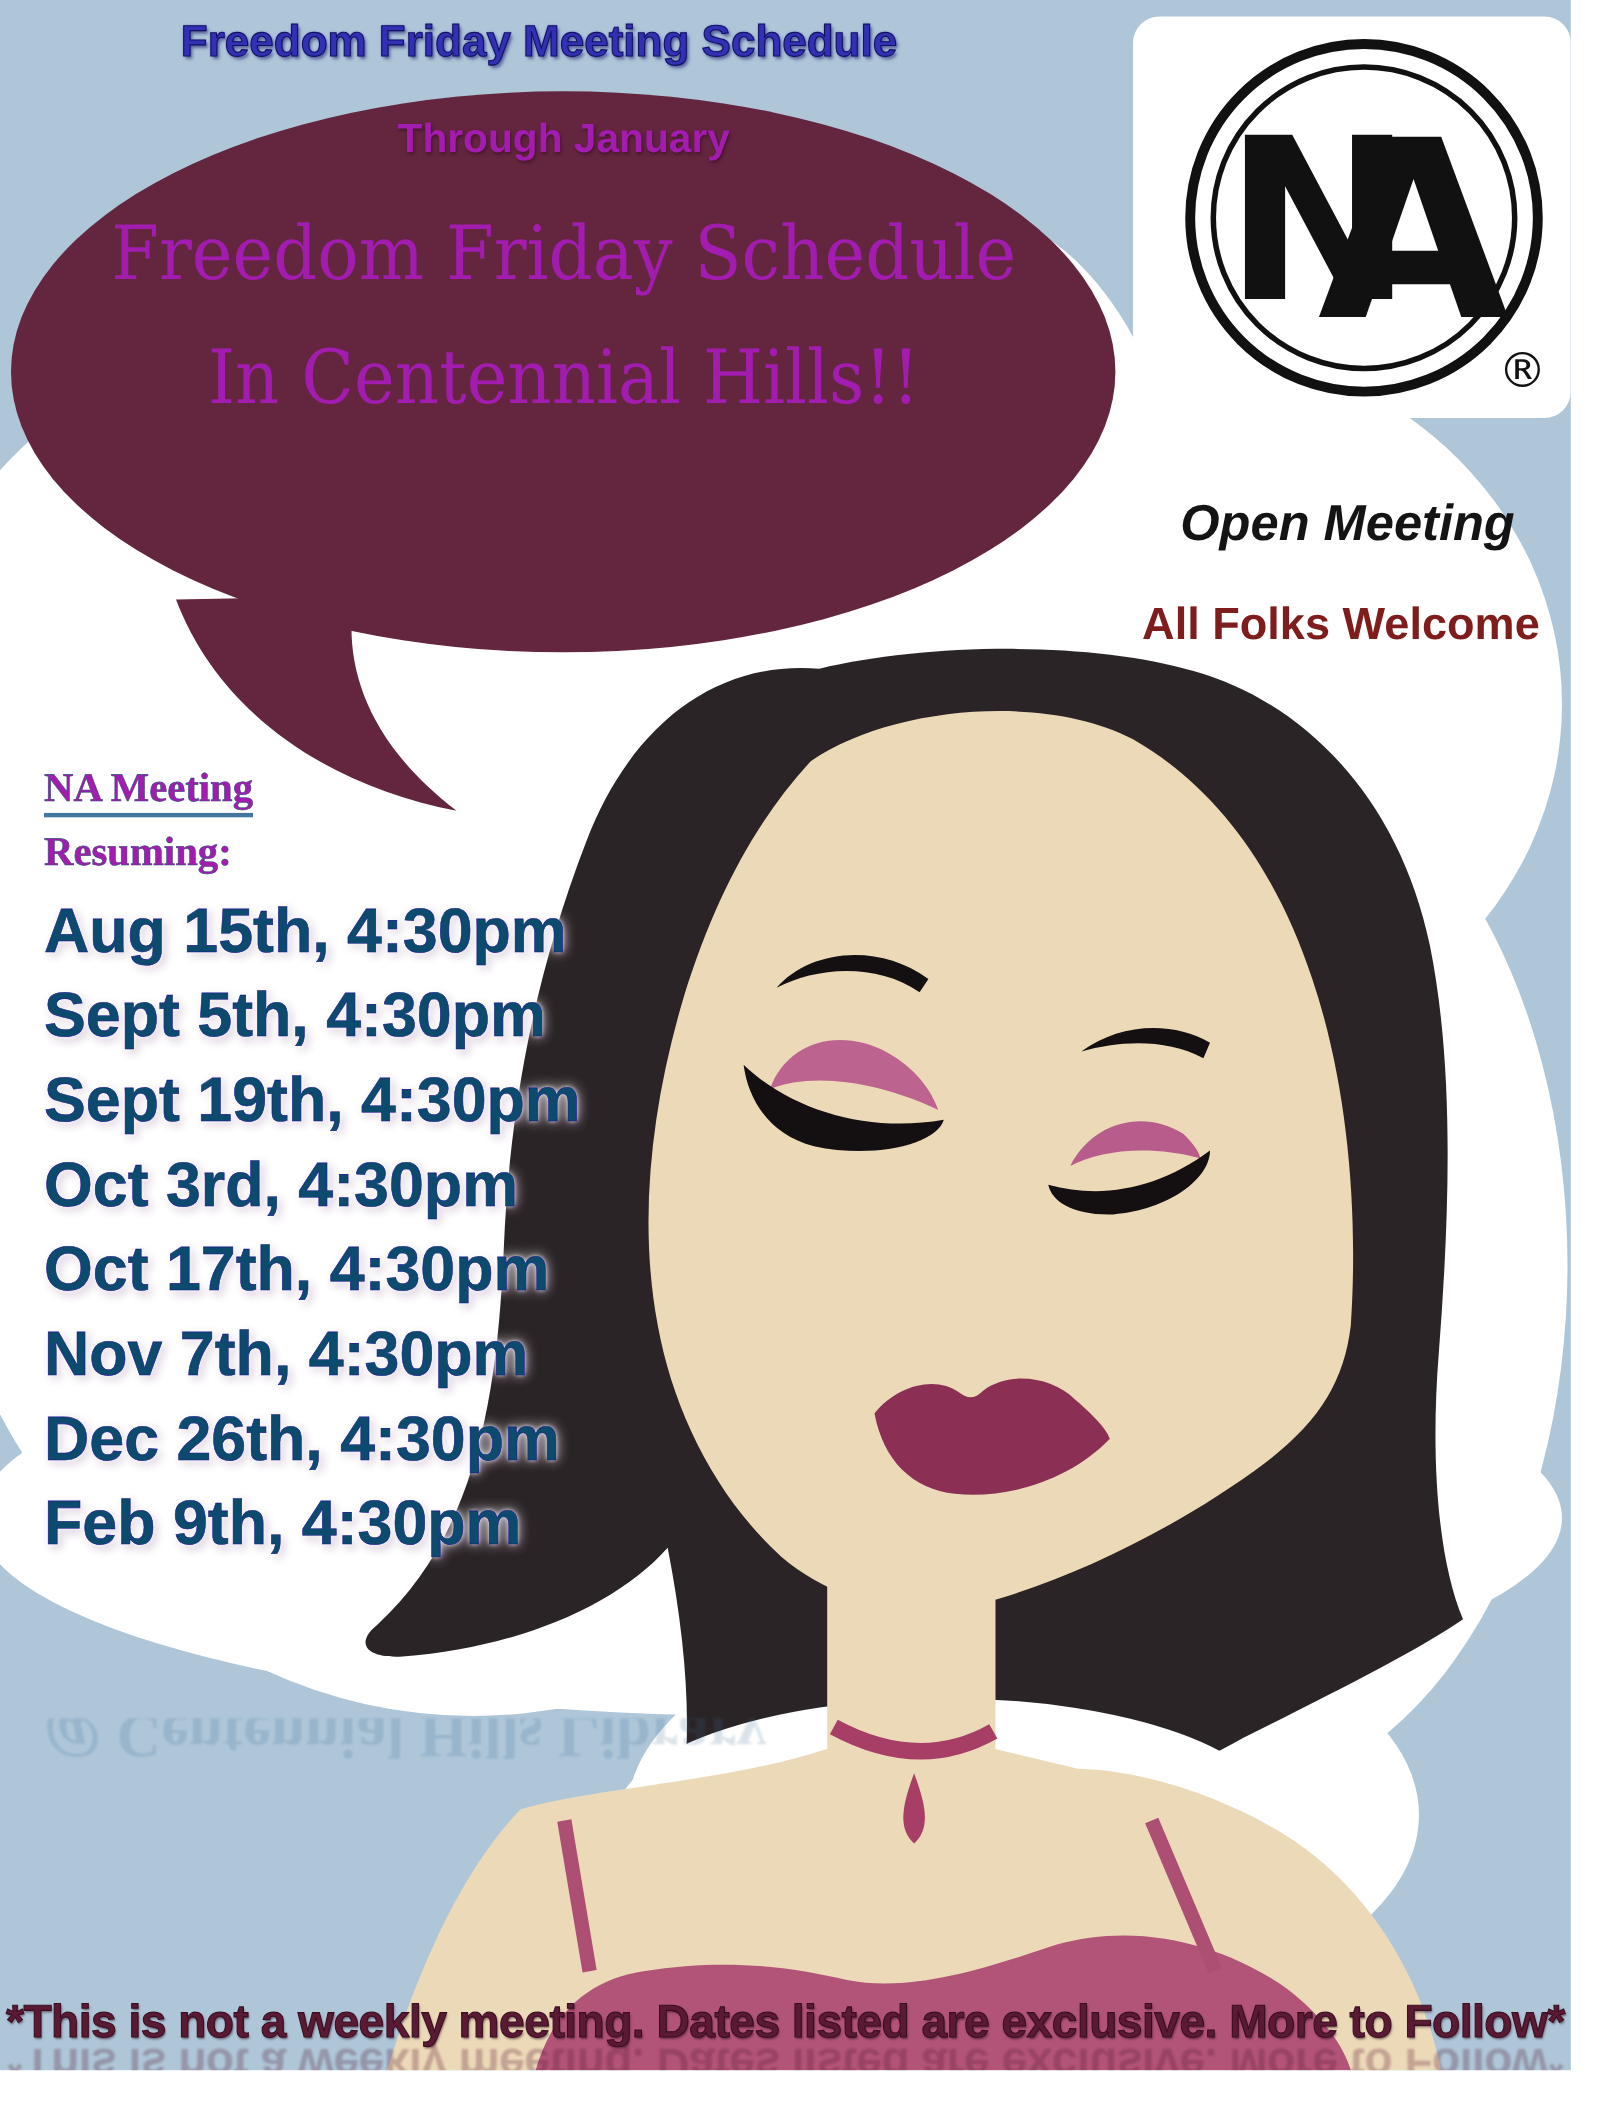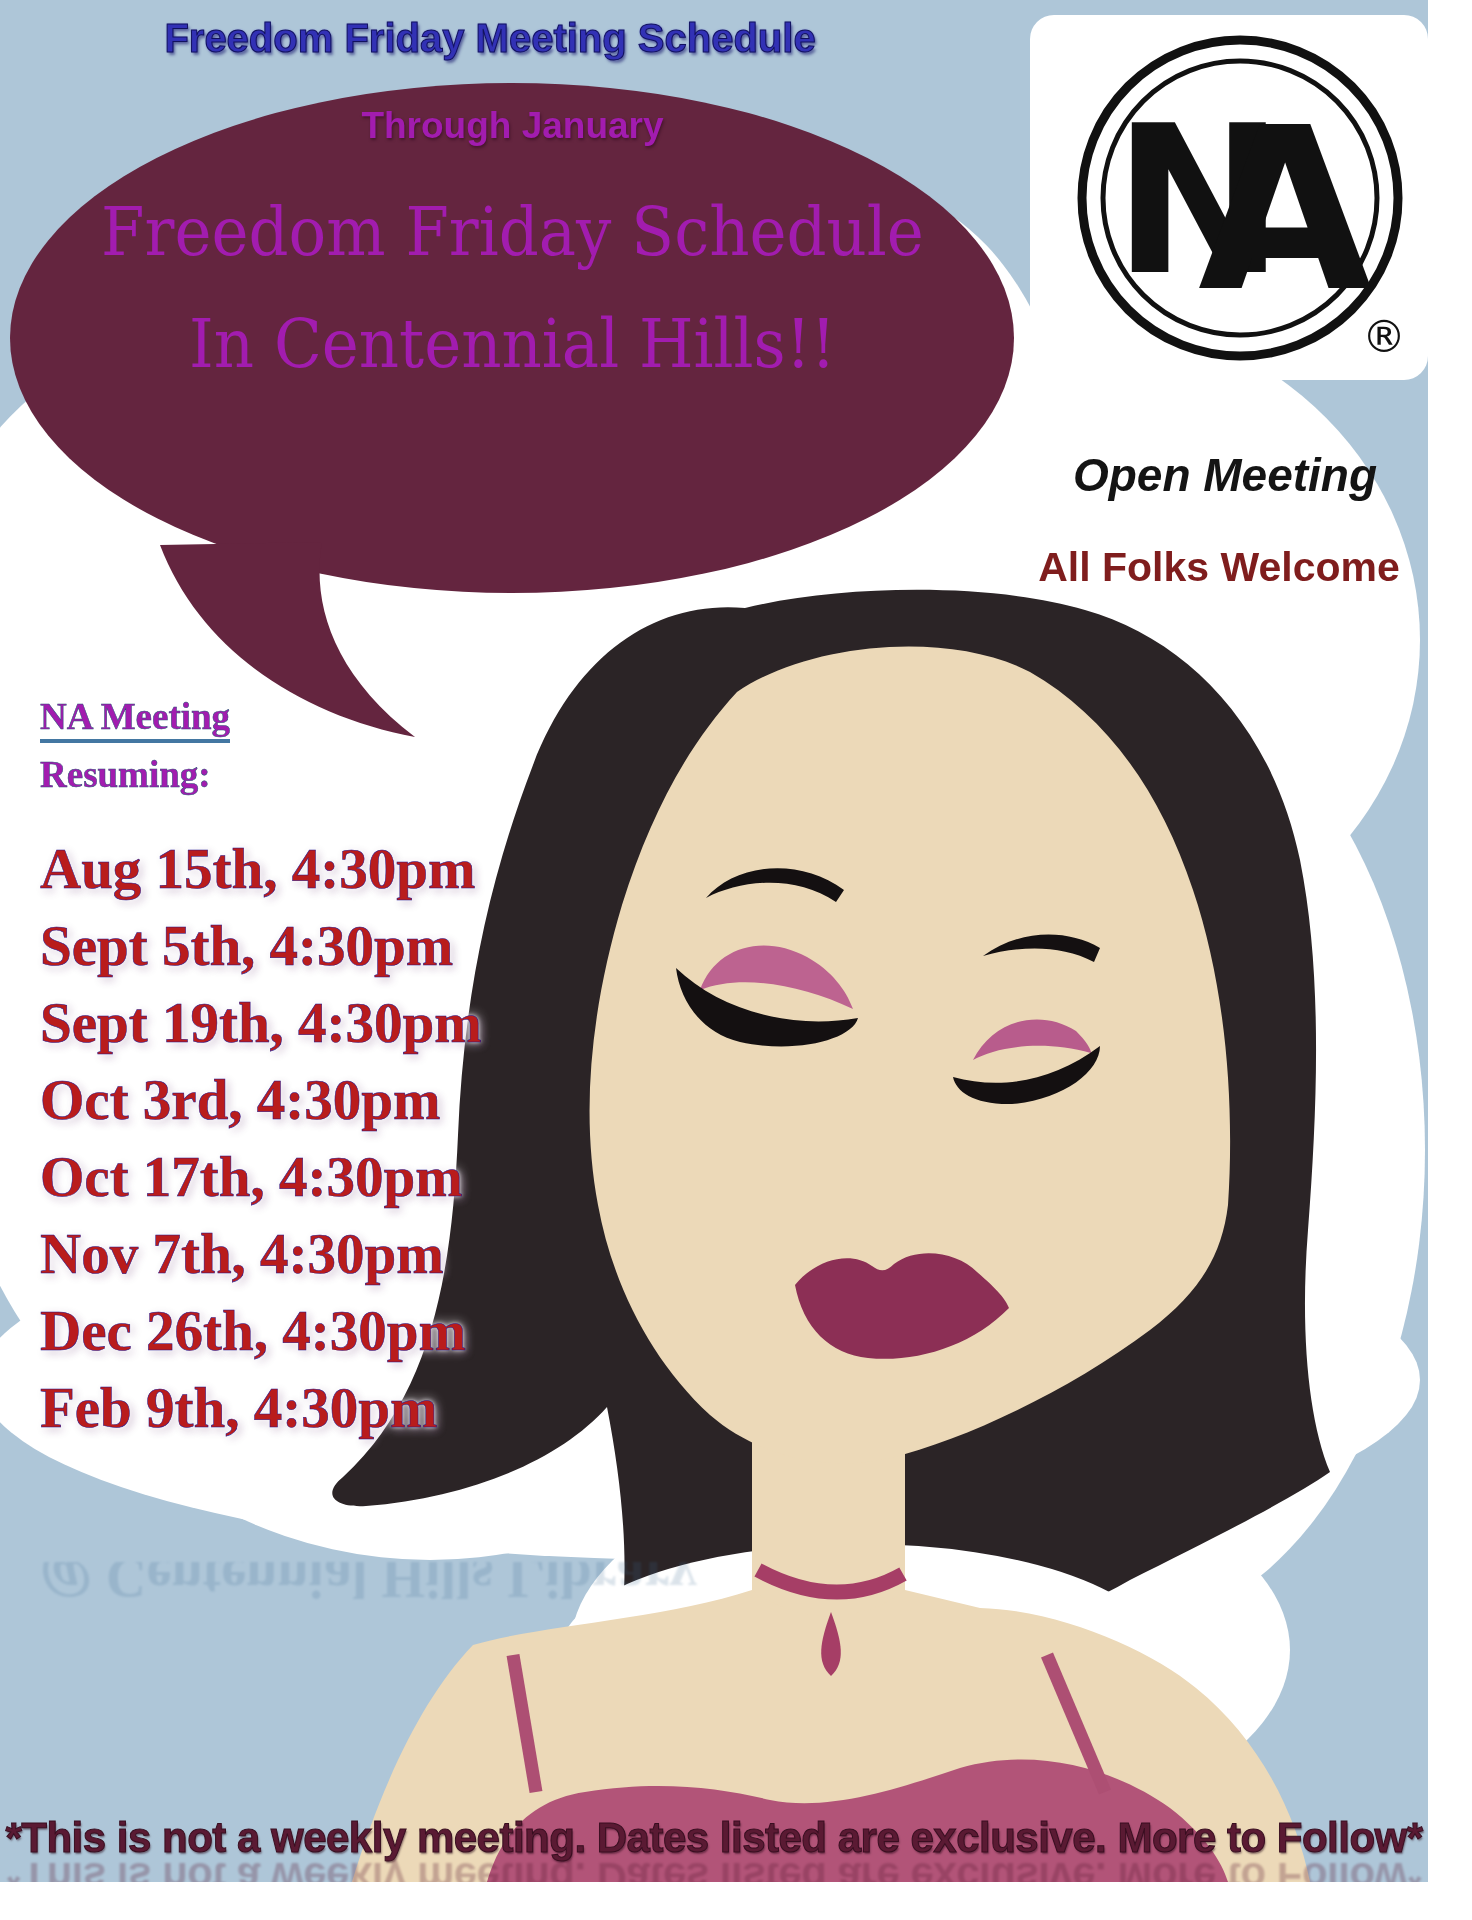--- a/index.html
+++ b/index.html
@@ -21,22 +21,22 @@
 
   .open-meeting{position:absolute;left:1030px;top:448px;width:390px;text-align:center;
     font-size:46px;font-weight:bold;font-style:italic;color:#141414;}
   .welcome{position:absolute;left:1018px;top:544px;width:402px;text-align:center;
     font-size:41px;font-weight:bold;color:#7f1d1d;}
 
   .schedule{position:absolute;left:40px;top:688px;}
   .schedule-heading{font-family:"Liberation Serif",serif;font-weight:bold;font-size:37px;
     line-height:58px;color:#a21caf;-webkit-text-stroke:.5px #2a5076;}
   .underlined{border-bottom:4px solid #4377a2;padding-bottom:2px;}
-  .dates{margin-top:26px;font-family:Liberation Serif, serif;font-weight:bold;
-    font-size:57px;line-height:77px;color:#b91c1c;-webkit-text-stroke:.5px #1a128f;
+  .dates{margin-top:4px;font-family:Liberation Sans, sans-serif;font-weight:bold;
+    font-size:57px;line-height:77px;color:#0c4a6e;-webkit-text-stroke:.5px #1a128f;
     text-shadow:0 0 12px rgba(255,255,255,.95),0 0 4px rgba(255,255,255,.85),3px 3px 9px rgba(80,20,90,.30);}
 
   .location{position:absolute;left:40px;top:1502px;font-family:"Liberation Serif",serif;font-weight:bold;
     font-size:56px;line-height:73px;color:#477ba6;-webkit-text-stroke:1.5px #14233c;
     text-shadow:1px 2px 2px rgba(8,16,34,.4),0 0 8px rgba(255,255,255,.45);}
   .location-reflection{position:absolute;left:40px;top:1562px;height:52px;overflow:hidden;
     font-family:"Liberation Serif",serif;font-weight:bold;font-size:56px;line-height:73px;color:#3c6a92;
     transform:scaleY(-1);opacity:.18;filter:blur(1px);}
 
   .disclaimer{position:absolute;left:0;top:1814px;width:1428px;text-align:center;

